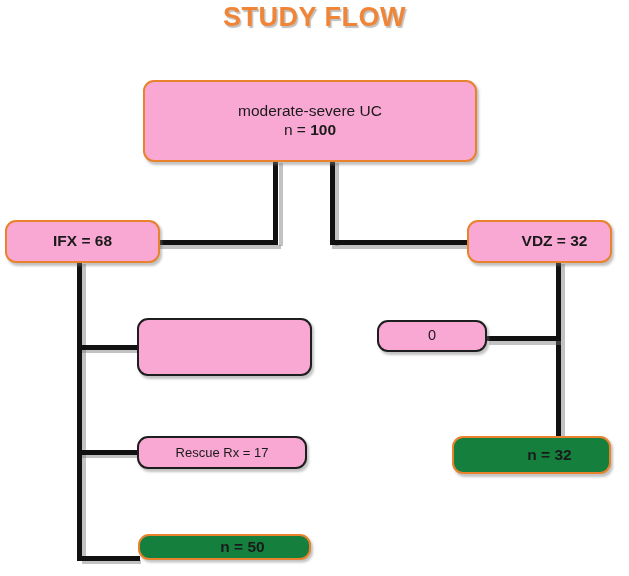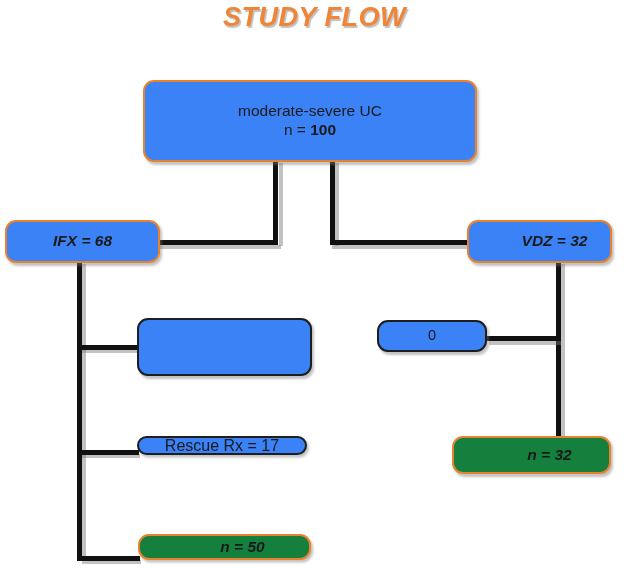--- a/index.html
+++ b/index.html
@@ -21,21 +21,20 @@
     position: absolute;
     left: 0;
     top: 2px;
     width: 629px;
     text-align: center;
     font-size: 27px;
     font-weight: bold;
     letter-spacing: 0.5px;
     color: #f08537;
     text-shadow: 1.5px 1.5px 1px rgba(140,140,140,0.55);
-    font-style: italic;
   }
 
   
   #connectors {
     position: absolute;
     left: 0;
     top: 0;
     width: 629px;
     height: 576px;
   }
@@ -52,34 +51,34 @@
     position: absolute;
     box-sizing: border-box;
     display: flex;
     align-items: center;
     justify-content: center;
     text-align: center;
     line-height: 1.22;
     border-radius: 11px;
     box-shadow: 2px 2.5px 2.5px rgba(120,120,120,0.45);
   }
-  .fill-cyan   { background: #3b82f6; }
+  .fill-cyan   { background: #f9a8d4; }
   .fill-peach  { background: #15803d; padding-left: 36px; }
   .bd-orange   { border: 2.5px solid #e8822c; }
   .bd-dark     { border: 2.5px solid #1e1e1e; }
 
   .t-reg  { font-weight: normal; }
-  .t-bold { font-weight: bold; font-style: italic; }
+  .t-bold { font-weight: bold; }
 
   
   #node-root        { left: 143px; top: 80px;  width: 334px; height: 82px; font-size: 15.5px; }
   #node-ifx         { left: 5px;   top: 220px; width: 155px; height: 43px; font-size: 15.5px; }
   #node-vdz         { left: 467px; top: 220px; width: 145px; height: 43px; font-size: 15.5px; padding-left: 30px; }
   #node-indet       { left: 137px; top: 318px; width: 175px; height: 58px; font-size: 14.5px; }
-  #node-rescue      { left: 137px; top: 436px; width: 170px; height: 19px; font-size: 16px; }
+  #node-rescue      { left: 137px; top: 436px; width: 170px; height: 33px; font-size: 13px; }
   #node-ifx-final   { left: 138px; top: 534px; width: 173px; height: 26px; font-size: 15.5px; }
   #node-zero        { left: 377px; top: 320px; width: 110px; height: 32px; font-size: 14.5px;
                       justify-content: center; }
   #node-vdz-final   { left: 452px; top: 436px; width: 159px; height: 38px; font-size: 15.5px; }
 
   .nline { display: block; }
 </style>
 </head>
 <body>
 

